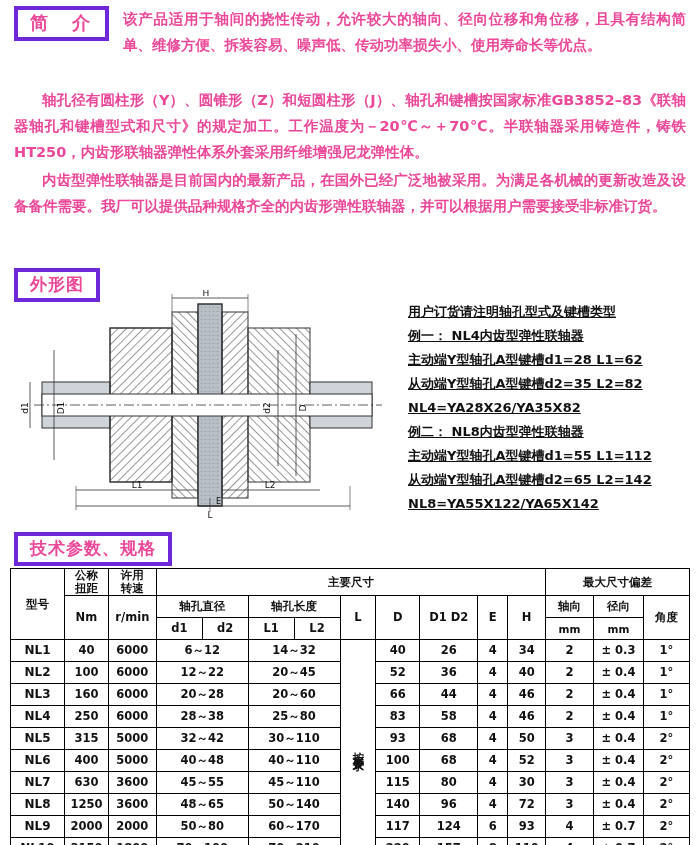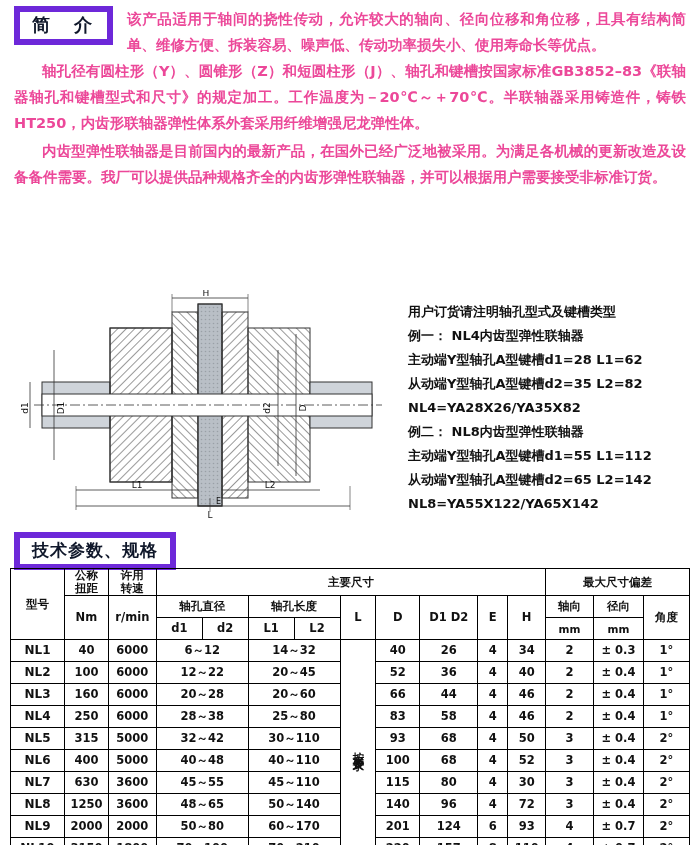--- a/index.html
+++ b/index.html
@@ -10,50 +10,50 @@
     font-family:"DejaVu Sans","Liberation Sans",sans-serif;
     color:#111;
     position:relative;
     overflow:hidden;
   }
   .page { position:relative; width:700px; height:845px; }
 
   
   .badge {
     display:inline-block;
-    border:6px solid #6d28d9;
-    color:#0f172a;
+    border:4px solid #6d28d9;
+    color:#ec4899;
     font-weight:bold;
     letter-spacing:3px;
     padding:3px 12px 4px 12px;
     font-size:18px;
     line-height:1.1;
   }
   .badge.small { font-size:17px; letter-spacing:1px; }
 
   
   .intro-wrap { position:absolute; left:14px; top:6px; width:672px; }
   .intro-head { float:left; margin-right:14px; }
   .intro-p {
     font-size:14.5px;
     line-height:26px;
     text-align:justify;
     color:#ec4899;
     font-weight:bold;
     margin:0;
   }
-  .intro-p.indent { text-indent:28px; }
+  .intro-p.indent { text-indent:28px;margin-top:29px; }
   .intro-p + .intro-p { margin-top:2px; }
   .intro-first { overflow:hidden; }
   .intro-first .intro-p { margin-left:0; }
 
   
   .sec2 { position:absolute; left:14px; top:268px; }
   .draw-area { position:absolute; left:20px; top:290px; width:380px; height:230px; }
-  .order-notes { position:absolute; left:408px; top:300px; width:286px; }
+  .order-notes { position:absolute; left:408px; top:300px; width:286px;text-decoration:underline; }
   .order-notes div {
     font-size:13px; font-weight:bold; line-height:24px; color:#111; white-space:nowrap;
   }
 
   
   .sec3 { position:absolute; left:14px; top:520px;margin-top:12px; }
   .tbl-wrap { position:absolute; left:10px; top:568px; width:680px; }
   table { border-collapse:collapse; width:680px; font-size:11.5px; }
   th, td {
     border:1px solid #000;
@@ -78,20 +78,23 @@
     <div class="intro-first">
       <div class="intro-head">
         <span class="badge">简　介</span>
       </div>
       <p class="intro-p">该产品适用于轴间的挠性传动，允许较大的轴向、径向位移和角位移，且具有结构简单、维修方便、拆装容易、噪声低、传动功率损失小、使用寿命长等优点。</p>
     </div>
     <p class="intro-p indent">轴孔径有圆柱形（Y）、圆锥形（Z）和短圆柱形（J）、轴孔和键槽按国家标准GB3852–83《联轴器轴孔和键槽型式和尺寸》的规定加工。工作温度为－20℃～＋70℃。半联轴器采用铸造件，铸铁HT250，内齿形联轴器弹性体系外套采用纤维增强尼龙弹性体。</p>
     <p class="intro-p indent">内齿型弹性联轴器是目前国内的最新产品，在国外已经广泛地被采用。为满足各机械的更新改造及设备备件需要。我厂可以提供品种规格齐全的内齿形弹性联轴器，并可以根据用户需要接受非标准订货。</p>
   </div>
 
+  <div class="sec2">
+    <span class="badge small">外形图</span>
+  </div>
 
   <div class="draw-area">
     <svg width="380" height="230" viewBox="0 0 380 230">
       <defs>
         <pattern id="hatchA" width="6" height="6" patternTransform="rotate(45)" patternUnits="userSpaceOnUse">
           <line x1="0" y1="0" x2="0" y2="6" stroke="#333" stroke-width="1"></line>
         </pattern>
         <pattern id="hatchB" width="6" height="6" patternTransform="rotate(-45)" patternUnits="userSpaceOnUse">
           <line x1="0" y1="0" x2="0" y2="6" stroke="#333" stroke-width="1"></line>
         </pattern>
@@ -326,21 +329,21 @@
             <td>3</td>
             <td>± 0.4</td>
             <td>2°</td>
           </tr>
           <tr>
             <td class="model">NL9</td>
             <td>2000</td>
             <td>2000</td>
             <td colspan="2">50～80</td>
             <td colspan="2">60～170</td>
-            <td>201</td>
+            <td>117</td>
             <td>124</td>
             <td>6</td>
             <td>93</td>
             <td>4</td>
             <td>± 0.7</td>
             <td>2°</td>
           </tr>
           <tr>
             <td class="model">NL10</td>
             <td>3150</td>

